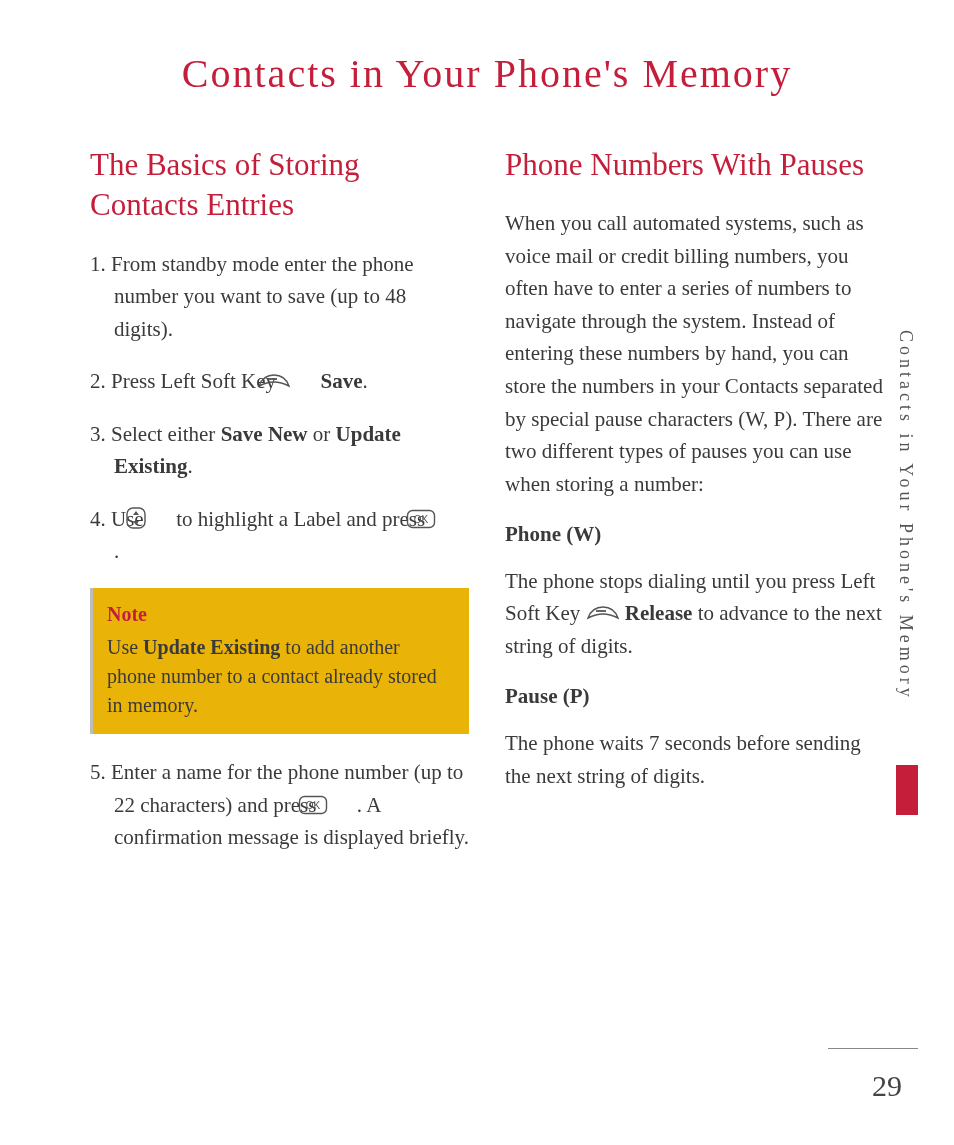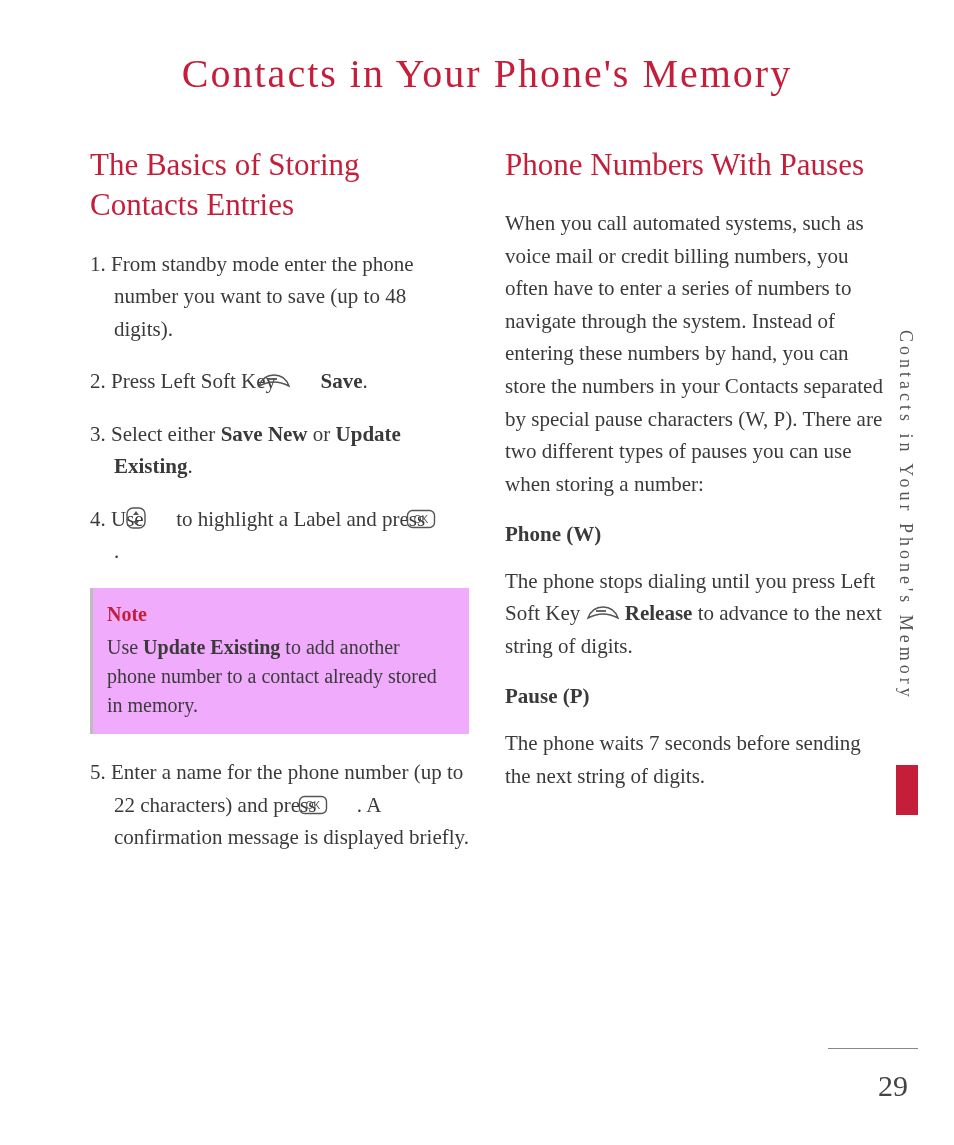--- a/index.html
+++ b/index.html
@@ -39,21 +39,21 @@
     margin-bottom: 22px;
     font-family: Georgia, serif;
   }
   .step {
     margin-bottom: 20px;
     padding-left: 24px;
     text-indent: -24px;
   }
   .bold { font-weight: 700; }
   .note-box {
-    background: #f0abfc;
+    background: #eab308;
     border-left: 3px solid #bdbdbd;
     padding: 12px 26px 14px 14px;
     margin: 14px 0 22px 0;
     font-size: 20px;
     line-height: 1.45;
   }
   .note-box .note-label {
     color: #c41e3a;
     font-weight: 700;
     display: block;
@@ -105,21 +105,21 @@
   .page-rule {
     position: absolute;
     right: 36px;
     bottom: 96px;
     width: 90px;
     height: 1px;
     background: #888;
   }
   .page-number {
     position: absolute;
-    right: 46px;
+    right: 52px;
     bottom: 42px;
     font-size: 30px;
     color: #444;
   }
 </style>
 </head>
 <body>
 
 <h1 class="page-title">Contacts in Your Phone's Memory</h1>
 

